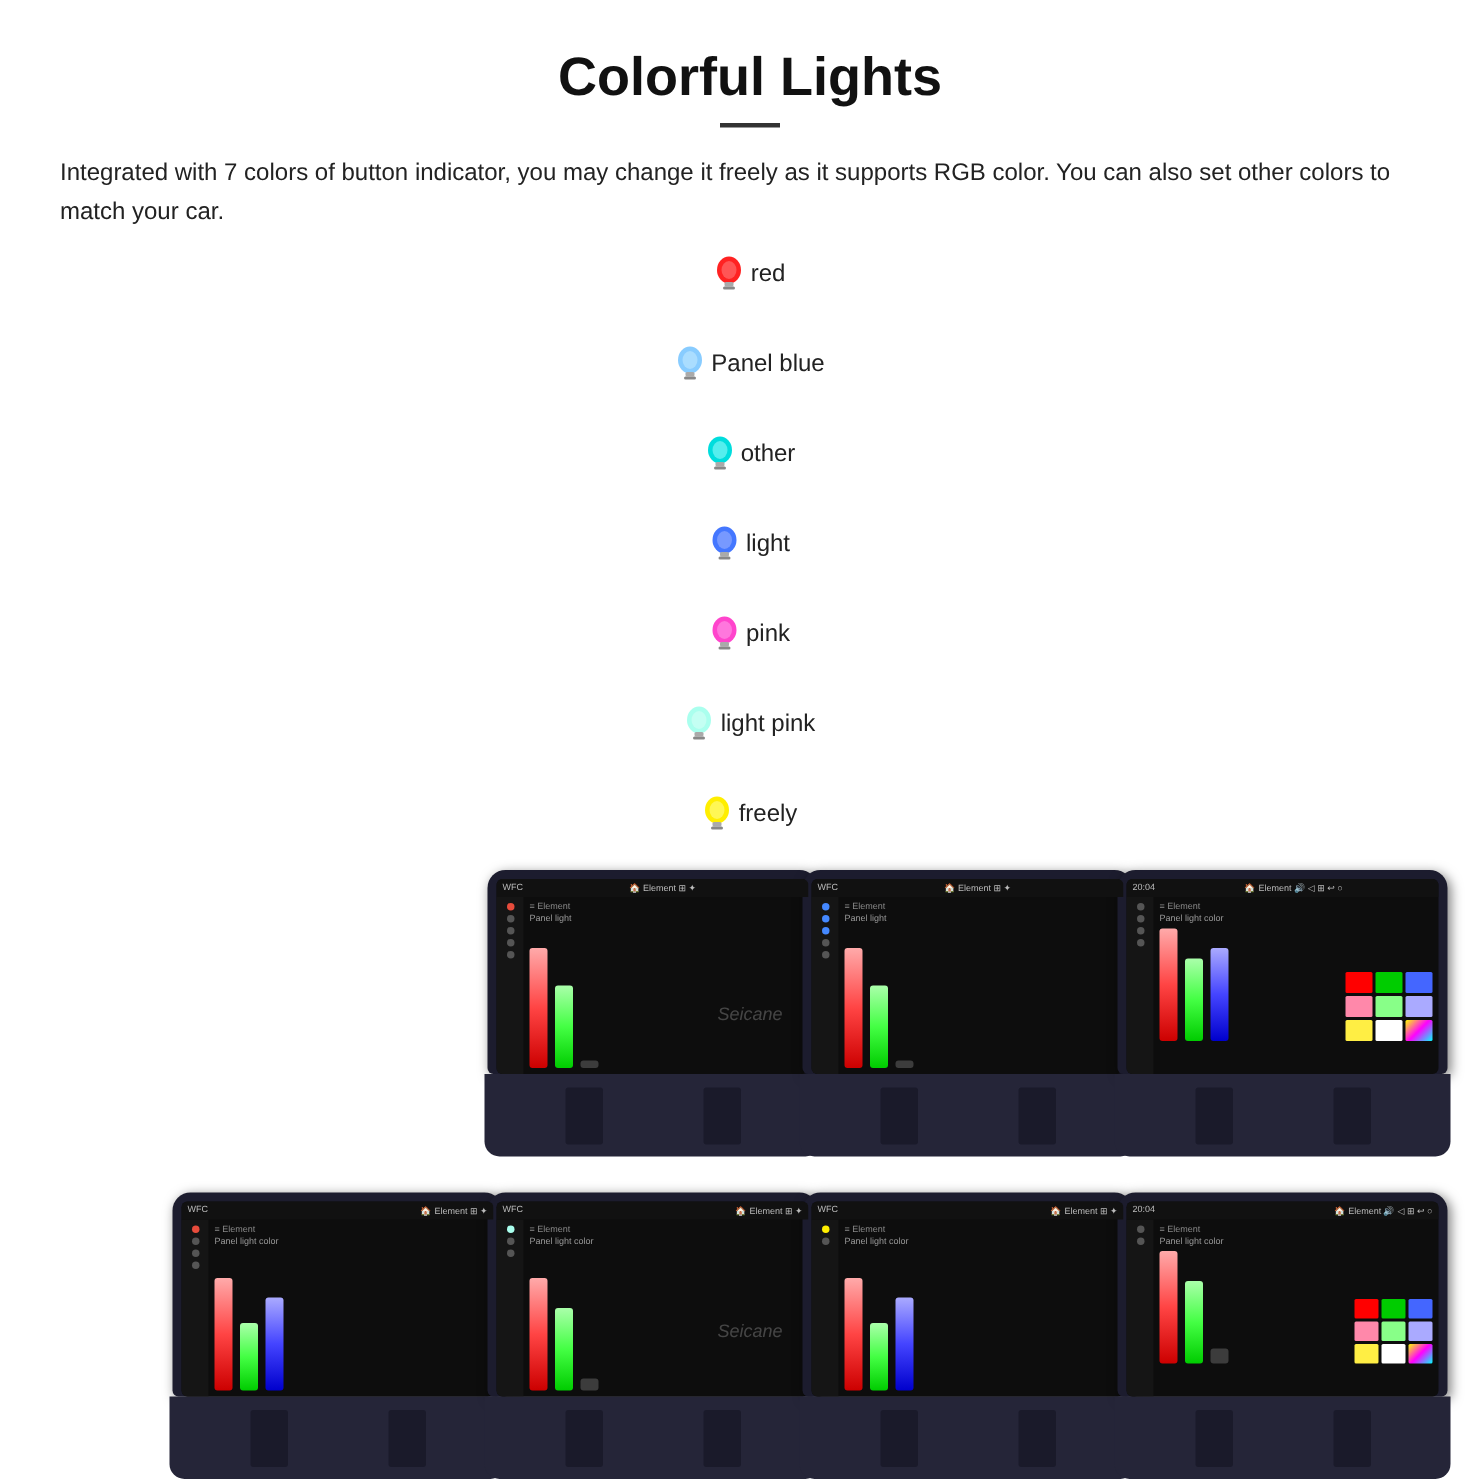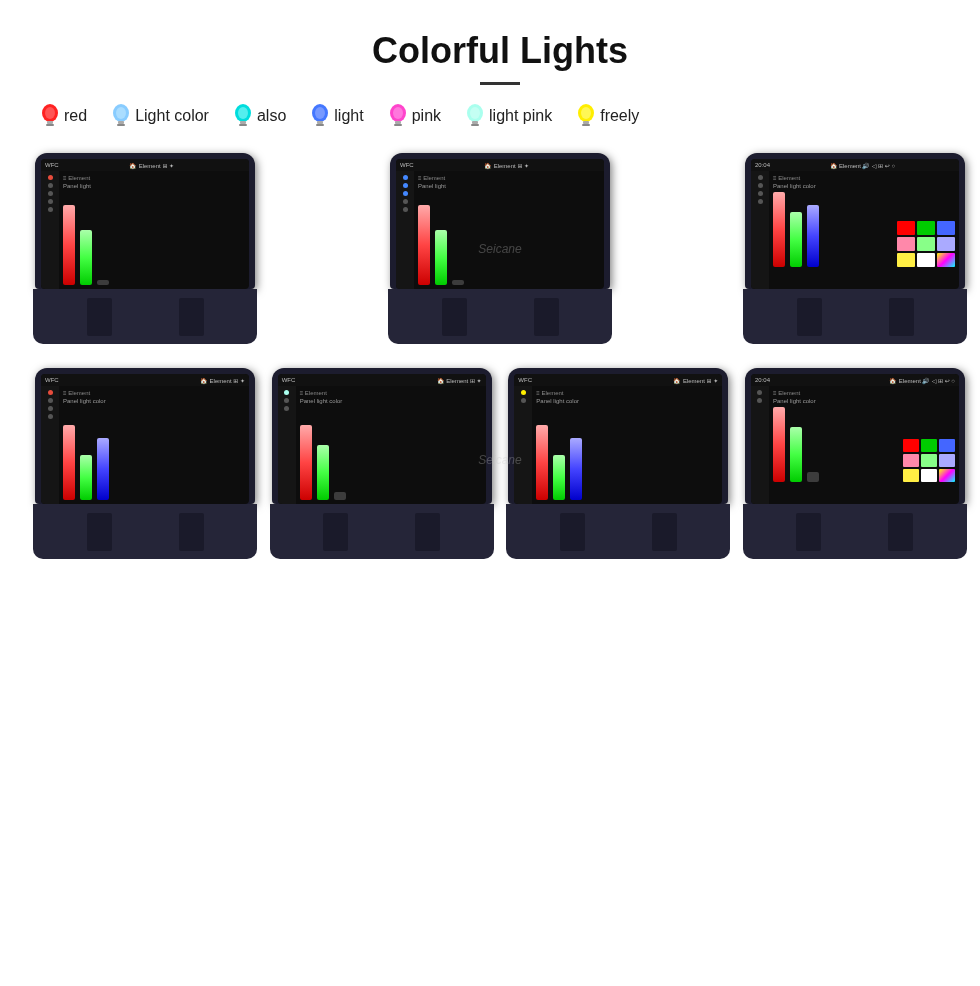--- a/index.html
+++ b/index.html
@@ -35,41 +35,42 @@
       text-align: left;
       font-size: 16px;
       color: #222;
       line-height: 1.6;
       margin-bottom: 16px;
     }
 
     .color-row {
       display: flex;
       align-items: center;
-      gap: 24px;
+      gap: 34px;
       flex-wrap: wrap;
       margin-bottom: 24px;
+      flex-direction: column;
     }
 
     .color-item {
       display: flex;
       align-items: center;
       gap: 4px;
       font-size: 16px;
       color: #222;
     }
 
     
     .units-top {
       margin-bottom: 30px;
     }
 
     .row-of-units {
       display: flex;
-      justify-content: space-between;
+      justify-content: flex-end;
       align-items: flex-start;
       margin-bottom: 24px;
       position: relative;
     }
 
     .device-card {
       position: relative;
       width: 220px;
       margin: 0 -5px;
     }
@@ -176,51 +177,52 @@
     }
   </style>
 </head>
 <body>
 
 <div class="page-container">
 
   <h1 class="title">Colorful Lights</h1>
   <div class="title-divider"></div>
 
+  <p class="description">Integrated with 7 colors of button indicator, you may change it freely as it supports RGB color. You can also set other colors to match your car.</p>
 
   <div class="color-row">
 
     <div class="color-item">
       <svg width="20" height="26" viewBox="0 0 20 26">
         <ellipse cx="10" cy="10" rx="8" ry="9" fill="#ff2222"></ellipse>
         <ellipse cx="10" cy="10" rx="5" ry="6" fill="#ff8888" opacity="0.5"></ellipse>
         <rect x="7" y="18" width="6" height="3" rx="1" fill="#aaa"></rect>
         <rect x="6" y="21" width="8" height="2" rx="1" fill="#888"></rect>
       </svg>
       <span>red</span>
     </div>
 
     <div class="color-item">
       <svg width="20" height="26" viewBox="0 0 20 26">
         <ellipse cx="10" cy="10" rx="8" ry="9" fill="#88ccff"></ellipse>
         <ellipse cx="10" cy="10" rx="5" ry="6" fill="#cceeff" opacity="0.5"></ellipse>
         <rect x="7" y="18" width="6" height="3" rx="1" fill="#aaa"></rect>
         <rect x="6" y="21" width="8" height="2" rx="1" fill="#888"></rect>
       </svg>
-      <span>Light color</span>
+      <span>Panel blue</span>
     </div>
 
     <div class="color-item">
       <svg width="20" height="26" viewBox="0 0 20 26">
         <ellipse cx="10" cy="10" rx="8" ry="9" fill="#00dddd"></ellipse>
         <ellipse cx="10" cy="10" rx="5" ry="6" fill="#aaffff" opacity="0.5"></ellipse>
         <rect x="7" y="18" width="6" height="3" rx="1" fill="#aaa"></rect>
         <rect x="6" y="21" width="8" height="2" rx="1" fill="#888"></rect>
       </svg>
-      <span>also</span>
+      <span>other</span>
     </div>
 
     <div class="color-item">
       <svg width="20" height="26" viewBox="0 0 20 26">
         <ellipse cx="10" cy="10" rx="8" ry="9" fill="#4477ff"></ellipse>
         <ellipse cx="10" cy="10" rx="5" ry="6" fill="#aabbff" opacity="0.5"></ellipse>
         <rect x="7" y="18" width="6" height="3" rx="1" fill="#aaa"></rect>
         <rect x="6" y="21" width="8" height="2" rx="1" fill="#888"></rect>
       </svg>
       <span>light</span>

